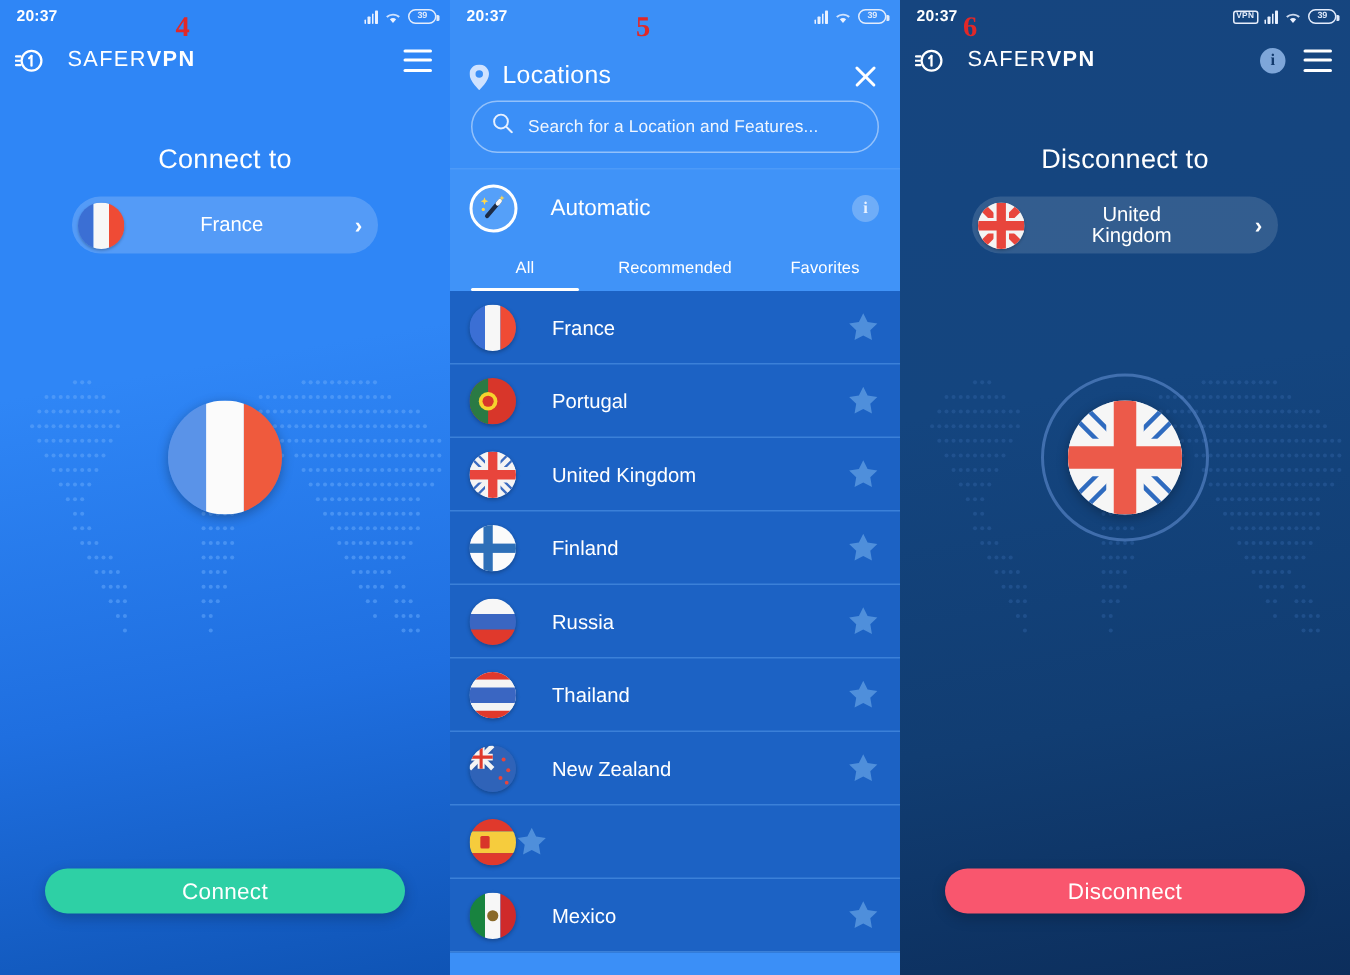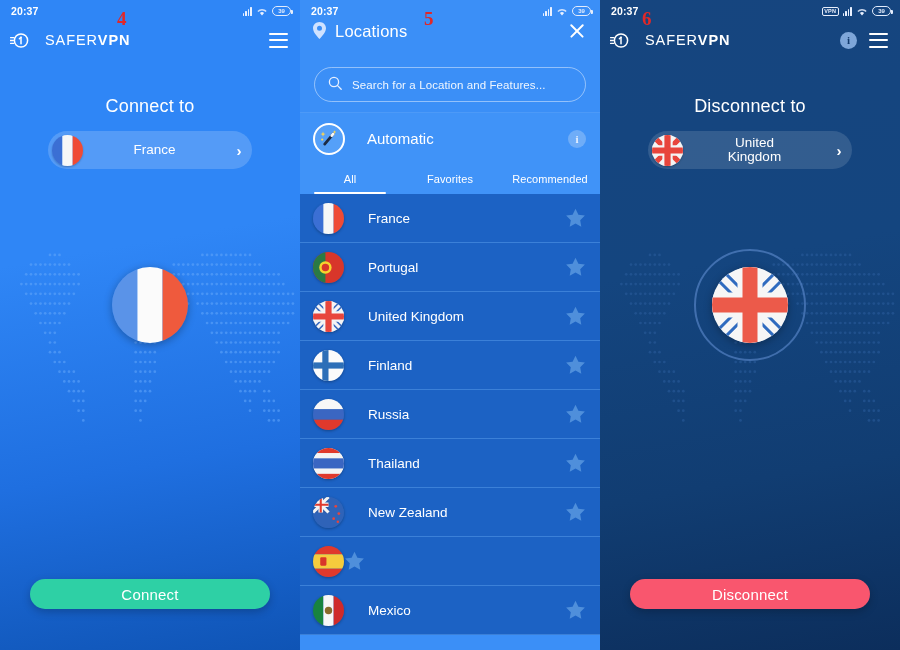--- a/index.html
+++ b/index.html
@@ -152,21 +152,21 @@
     cursor: pointer; border: none;
     box-shadow: 0 3px 9px rgba(0,0,0,.22);
     font-family: "Liberation Sans", sans-serif;
   }
   .btn-connect { background: #2ed0a5; }
   .btn-disconnect { background: #f9566e; }
 
   
   .loc-header {
     position: relative; z-index: 6; height: 38px;
-    display: flex; align-items: flex-start; padding: 0 14px 0 13px; color: #fff;
+    display: flex; align-items: flex-end; padding: 0 14px 0 13px; color: #fff;
   }
   .pin-icon { width: 13px; height: 17px; margin-right: 9px; flex: 0 0 auto; }
   .loc-title { font-size: 16.5px; letter-spacing: .2px; flex: 1 1 auto; }
   .close-x { width: 18px; height: 18px; position: relative; cursor: pointer; }
   .close-x:before, .close-x:after {
     content: ""; position: absolute; left: 0; top: 8px;
     width: 18px; height: 1.8px; background: #fff; border-radius: 1px;
   }
   .close-x:before { transform: rotate(45deg); }
   .close-x:after { transform: rotate(-45deg); }
@@ -792,24 +792,24 @@
       </span>
       <span class="auto-label">Automatic</span>
       <span class="auto-info">i</span>
     </div>
 
     <div class="tabs">
       <div class="tab active">
           <span>All</span>
         </div>
       <div class="tab">
-          <span>Favorites</span>
+          <span>Recommended</span>
         </div>
       <div class="tab">
-          <span>Recommended</span>
+          <span>Favorites</span>
         </div>
     </div>
 
     <div class="loc-list" id="loc-list">
         <div class="loc-row">
           <span class="row-flag">
             <svg class="fg" viewBox="0 0 30 30">
               <rect width="10" height="30" fill="#3b6fd4"></rect>
               <rect x="10" width="10" height="30" fill="#f7f7f7"></rect>
               <rect x="20" width="10" height="30" fill="#ef4b35"></rect>

